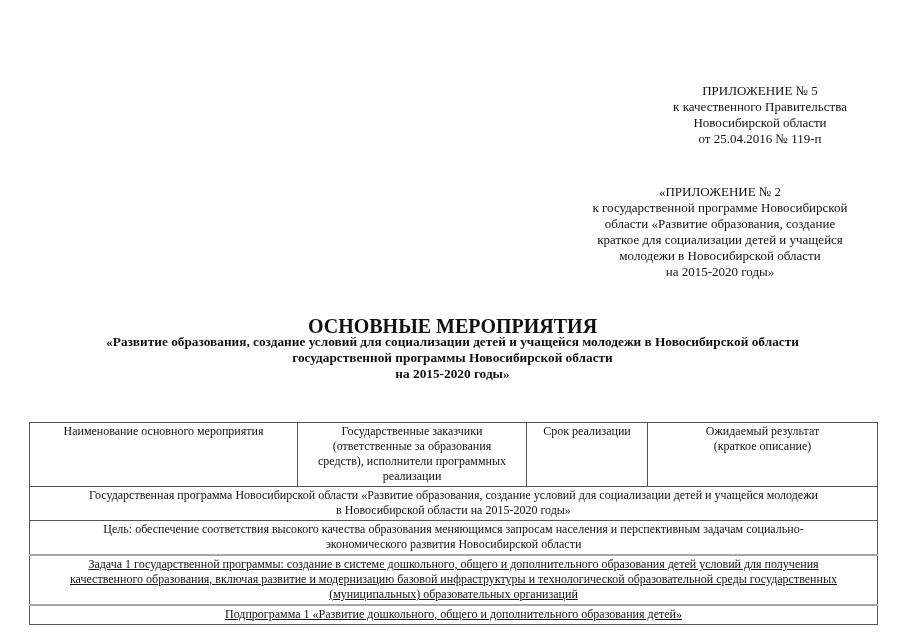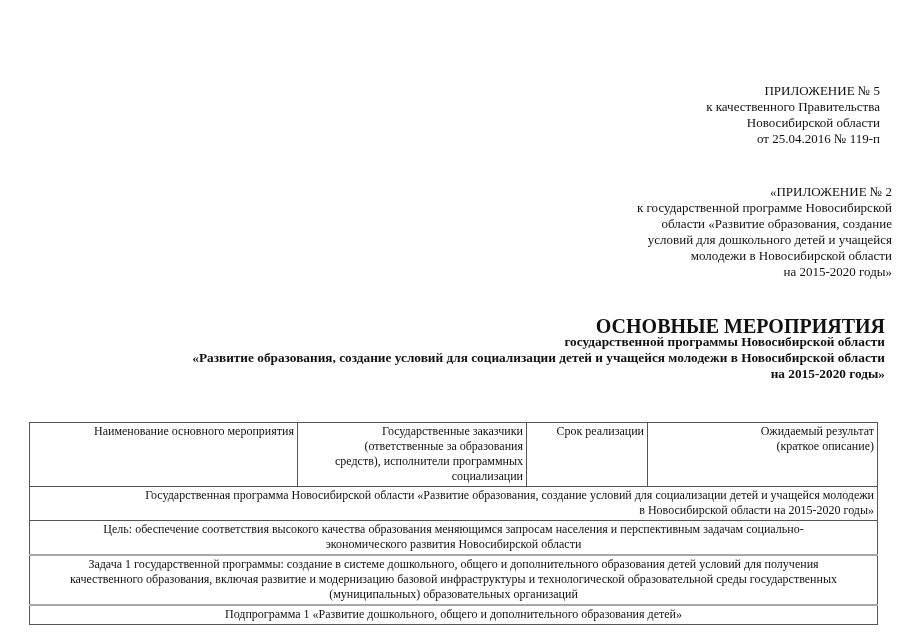--- a/index.html
+++ b/index.html
@@ -10,21 +10,21 @@
   body {
     width: 905px;
     height: 640px;
     position: relative;
     overflow: hidden;
     font-family: "Liberation Serif", "DejaVu Serif", serif;
     color: #111111;
   }
   .block {
     position: absolute;
-    text-align: right;
+    text-align: center;
     font-size: 13px;
     line-height: 16px;
   }
   .block div { white-space: nowrap; }
   #appendix5 { left: 640px; top: 83px; width: 240px; }
   #appendix2 { left: 548px; top: 184px; width: 344px; }
   #title-block {
     left: 20px; top: 318px; width: 865px;
     font-weight: bold;
     font-size: 13.3px;
@@ -40,66 +40,66 @@
     border-collapse: collapse;
     font-size: 12px;
     line-height: 15px;
     table-layout: fixed;
   }
   table.main td {
     border: 1px solid #555555;
     padding: 1px 3px 2px 3px;
     vertical-align: top;
   }
-  table.main td.center { text-align: right; }
+  table.main td.center { text-align: center; }
   table.main tr.hdr td { height: 56px; }
   table.main td.wide-left { text-align: center; }
-  table.main tr.row-sep td { border-top: 2px solid #a8a8a8; }
+  table.main tr.row-sep td { border-top: 2px solid #a8a8a8; text-decoration: underline; }
 </style>
 </head>
 <body>
 
 <div class="block" id="appendix5">
   <div>ПРИЛОЖЕНИЕ № 5</div>
   <div>к качественного Правительства</div>
   <div>Новосибирской области</div>
   <div>от 25.04.2016  № 119-п</div>
 </div>
 
 <div class="block" id="appendix2">
   <div>«ПРИЛОЖЕНИЕ № 2</div>
   <div>к государственной программе Новосибирской</div>
   <div>области «Развитие образования, создание</div>
-  <div>условий для дошкольного детей и учащейся</div>
+  <div>краткое для социализации детей и учащейся</div>
   <div>молодежи в Новосибирской области</div>
   <div>на 2015-2020 годы»</div>
 </div>
 
 <div class="block" id="title-block">
   <div class="main-title">ОСНОВНЫЕ МЕРОПРИЯТИЯ</div>
+  <div>«Развитие образования, создание условий для социализации детей и учащейся молодежи в Новосибирской области</div>
   <div>государственной программы Новосибирской области</div>
-  <div>«Развитие образования, создание условий для социализации детей и учащейся молодежи в Новосибирской области</div>
   <div>на 2015-2020 годы»</div>
 </div>
 
 <table class="main">
   <colgroup>
     <col style="width:268px">
     <col style="width:229px">
     <col style="width:121px">
     <col style="width:230px">
   </colgroup>
   <tbody>
       <tr class="hdr">
     <td class="center">Наименование основного мероприятия</td>
     <td class="center">
       <div>Государственные заказчики</div>
       <div>(ответственные за образования</div>
       <div>средств), исполнители программных</div>
-      <div>социализации</div>
+      <div>реализации</div>
     </td>
     <td class="center">Срок реализации</td>
     <td class="center">
       <div>Ожидаемый результат</div>
       <div>(краткое описание)</div>
     </td>
   </tr>
   <tr>
     <td colspan="4" class="center">
       <div>Государственная программа Новосибирской области «Развитие образования, создание условий для социализации детей и учащейся молодежи</div>

